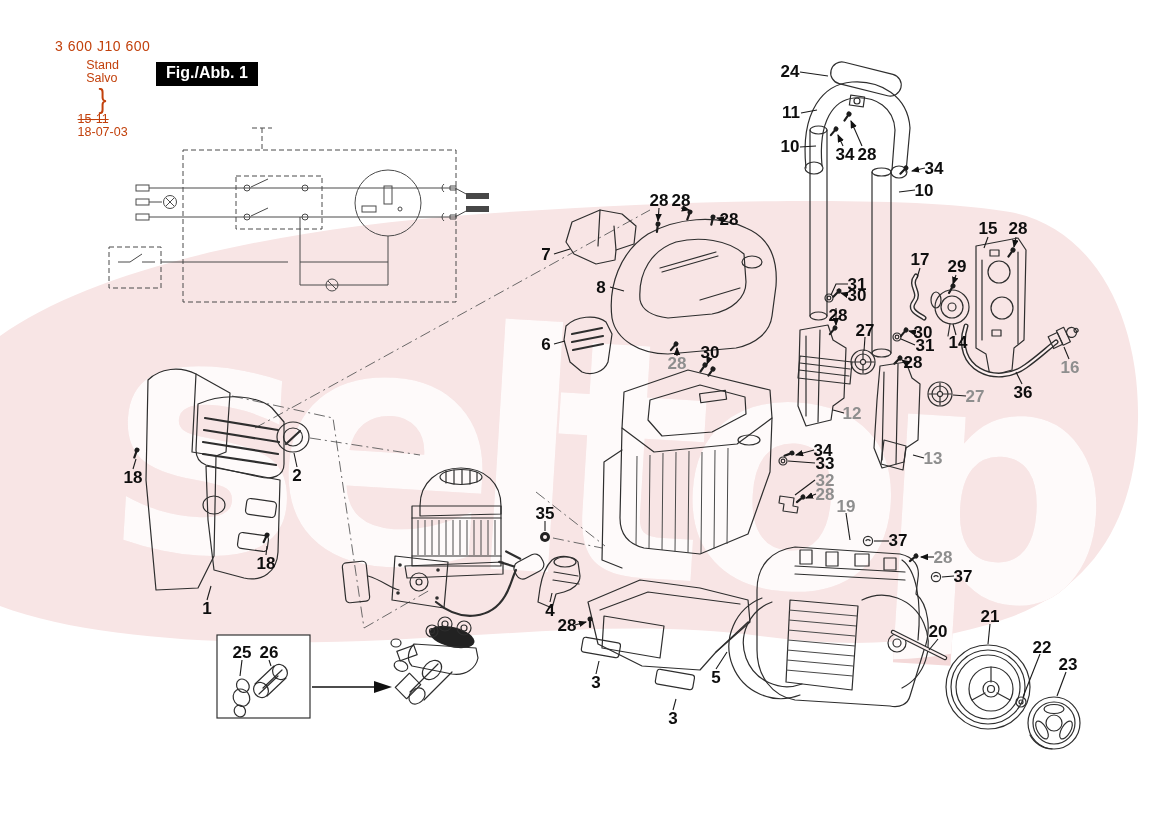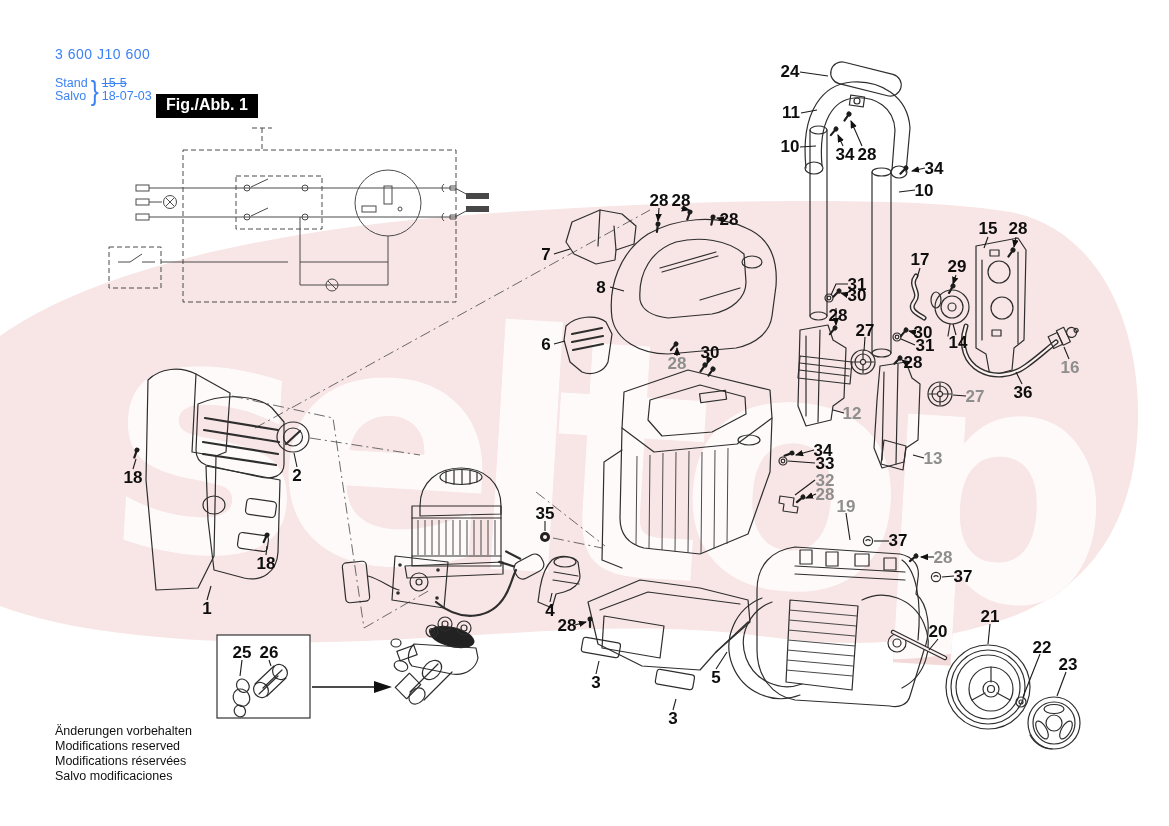--- a/index.html
+++ b/index.html
@@ -7,29 +7,29 @@
           font-family:"Liberation Sans", sans-serif; }
   svg { position:absolute; left:0; top:0; }
   .ln  { fill:none; stroke:#2e2e2e; stroke-width:1.2; stroke-linejoin:round; stroke-linecap:round; }
   .ln2 { fill:none; stroke:#2e2e2e; stroke-width:2.2; stroke-linejoin:round; stroke-linecap:round; }
   .thin{ fill:none; stroke:#4a4a4a; stroke-width:1; }
   .dash{ fill:none; stroke:#4a4a4a; stroke-width:1; stroke-dasharray:5 3; }
   .dashdot { fill:none; stroke:#5a5a5a; stroke-width:0.9; stroke-dasharray:11 4 2 4; }
   .leader { stroke:#1a1a1a; stroke-width:1.1; fill:none; }
   .callout { font:bold 17px "Liberation Sans", sans-serif; text-anchor:middle; fill:#0e0e0e; }
   .callout.muted { fill:#8e8e8e; }
-  .hdr { position:absolute; left:55px; top:46px; color:#3b82f6; }
+  .hdr { position:absolute; left:55px; top:38px; color:#c2410c; }
   .hdr .pn { font-size:14px; letter-spacing:0.5px; }
-  .standrow { display:flex; align-items:flex-start; margin-top:15px; font-size:12.5px; }
+  .standrow { display:flex; align-items:center; margin-top:5px; font-size:12.5px;flex-direction:column; }
   .standrow .col1 div { line-height:13px; }
   .brace { font-size:24px; font-weight:300; transform:scaleY(1.15); margin:0 3px; }
   .standrow .col2 div { line-height:13px; }
   .strike { text-decoration:line-through; }
   .figbox { position:absolute; left:156px; top:62px; background:#000; color:#fff;
-            font-weight:bold; font-size:16px; padding:2px 10px 4px 10px;margin-top:32px; }
+            font-weight:bold; font-size:16px; padding:2px 10px 4px 10px; }
   .ftr { position:absolute; left:55px; top:724px; font-size:12.5px; color:#111; line-height:15px; }
 </style>
 </head>
 <body>
 
 <div class="page">
 
 <svg width="1169" height="826" viewBox="0 0 1169 826">
   <defs>
     <clipPath id="swooshClip">
@@ -480,27 +480,21 @@
 
 <div class="hdr">
   <div class="pn">3 600 J10 600</div>
   <div class="standrow">
     <div class="col1">
       <div>Stand</div>
       <div>Salvo</div>
     </div>
     <span class="brace">}</span>
     <div class="col2">
-      <div class="strike">15-5</div>
+      <div class="strike">15-11</div>
       <div>18-07-03</div>
     </div>
   </div>
 </div>
 <div class="figbox">Fig./Abb. 1</div>
 
-<div class="ftr">
-  <div>Änderungen vorbehalten</div>
-  <div>Modifications reserved</div>
-  <div>Modifications réservées</div>
-  <div>Salvo modificaciones</div>
+
 </div>
 
-</div>
-
 </body></html>

